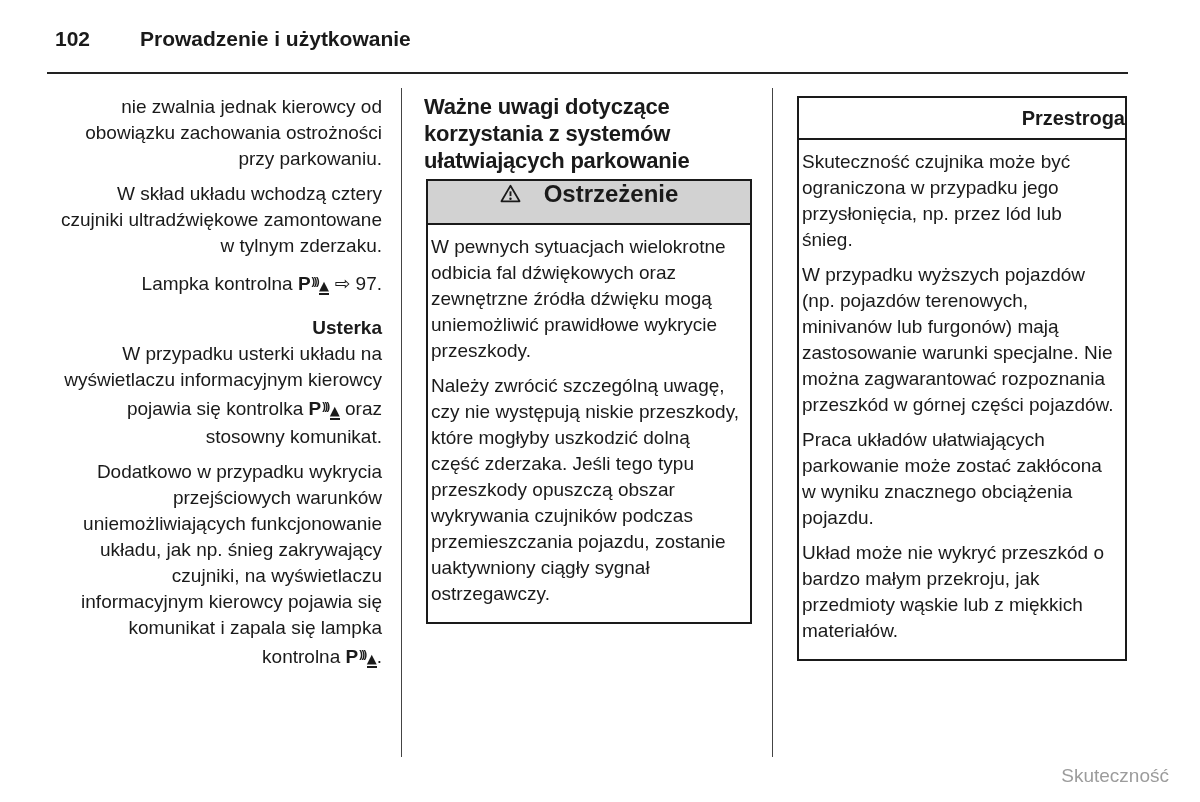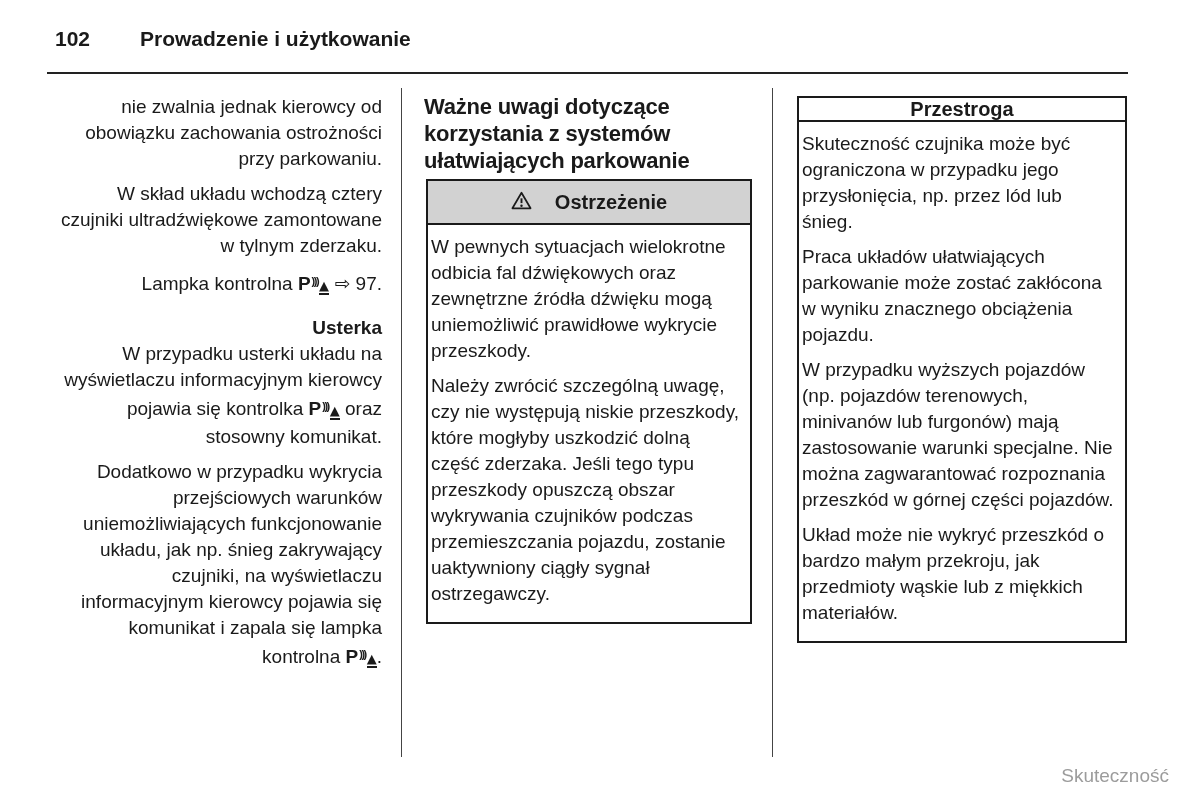--- a/index.html
+++ b/index.html
@@ -44,26 +44,26 @@
   .p-icon .p-letter{font-weight:700;}
   .p-icon .p-waves{font-size:11px;font-weight:700;letter-spacing:-1.5px;vertical-align:5px;margin-left:1px;}
   .p-icon .p-obstacle{font-size:13px;border-bottom:2px solid var(--ink);margin-left:1px;font-family:"DejaVu Sans",sans-serif;}
   .ref-arrow{font-family:"DejaVu Sans",sans-serif;font-size:19px;}
   
   .alert-box{border:2px solid var(--box-border);background:#fff;}
   .warn-box{width:326px;margin-left:2px;margin-top:1px;}
   .warn-box .box-header{
     background:var(--warn-header-bg);
     border-bottom:2px solid var(--box-border);
-    height:44px;display:flex;align-items:center;justify-content:center;
-    font-size:20px;font-weight:700;gap:20px;
+    height:44px;display:flex;align-items:flex-start;justify-content:center;
+    font-size:24px;font-weight:700;gap:20px;
   }
   .caution-box .box-header{
     background:#fff;border-bottom:2px solid var(--box-border);
-    height:24px;display:flex;align-items:center;justify-content:center;
+    height:42px;display:flex;align-items:center;justify-content:flex-end;
     font-size:20px;font-weight:700;
   }
   .box-body{padding:9px 11px 6px 3px;}
   .box-body p{margin-bottom:9px;}
   .warning-triangle{display:inline-block;margin-right:3px;position:relative;top:1px;}
   
   .watermark{position:absolute;top:763px;right:31px;color:var(--watermark);font-size:19px;}
 </style>
 </head>
 <body>
@@ -120,21 +120,21 @@
     </div>
   </div>
 
   <div class="col col3">
     <div class="alert-box caution-box">
       <div class="box-header">
         <span>Przestroga</span>
       </div>
       <div class="box-body">
         <p>Skuteczność czujnika może być ograniczona w przypadku jego przysłonięcia, np. przez lód lub śnieg.</p>
+        <p>W przypadku wyższych pojazdów (np. pojazdów terenowych, minivanów lub furgonów) mają zastosowanie warunki specjalne. Nie można zagwarantować rozpoznania przeszkód w górnej części pojazdów.</p>
         <p>Praca układów ułatwiających parkowanie może zostać zakłócona w wyniku znacznego obciążenia pojazdu.</p>
-        <p>W przypadku wyższych pojazdów (np. pojazdów terenowych, minivanów lub furgonów) mają zastosowanie warunki specjalne. Nie można zagwarantować rozpoznania przeszkód w górnej części pojazdów.</p>
         <p>Układ może nie wykryć przeszkód o bardzo małym przekroju, jak przedmioty wąskie lub z miękkich materiałów.</p>
       </div>
     </div>
   </div>
 
   <div class="watermark">Skuteczność</div>
 </div>
 
 </body></html>

